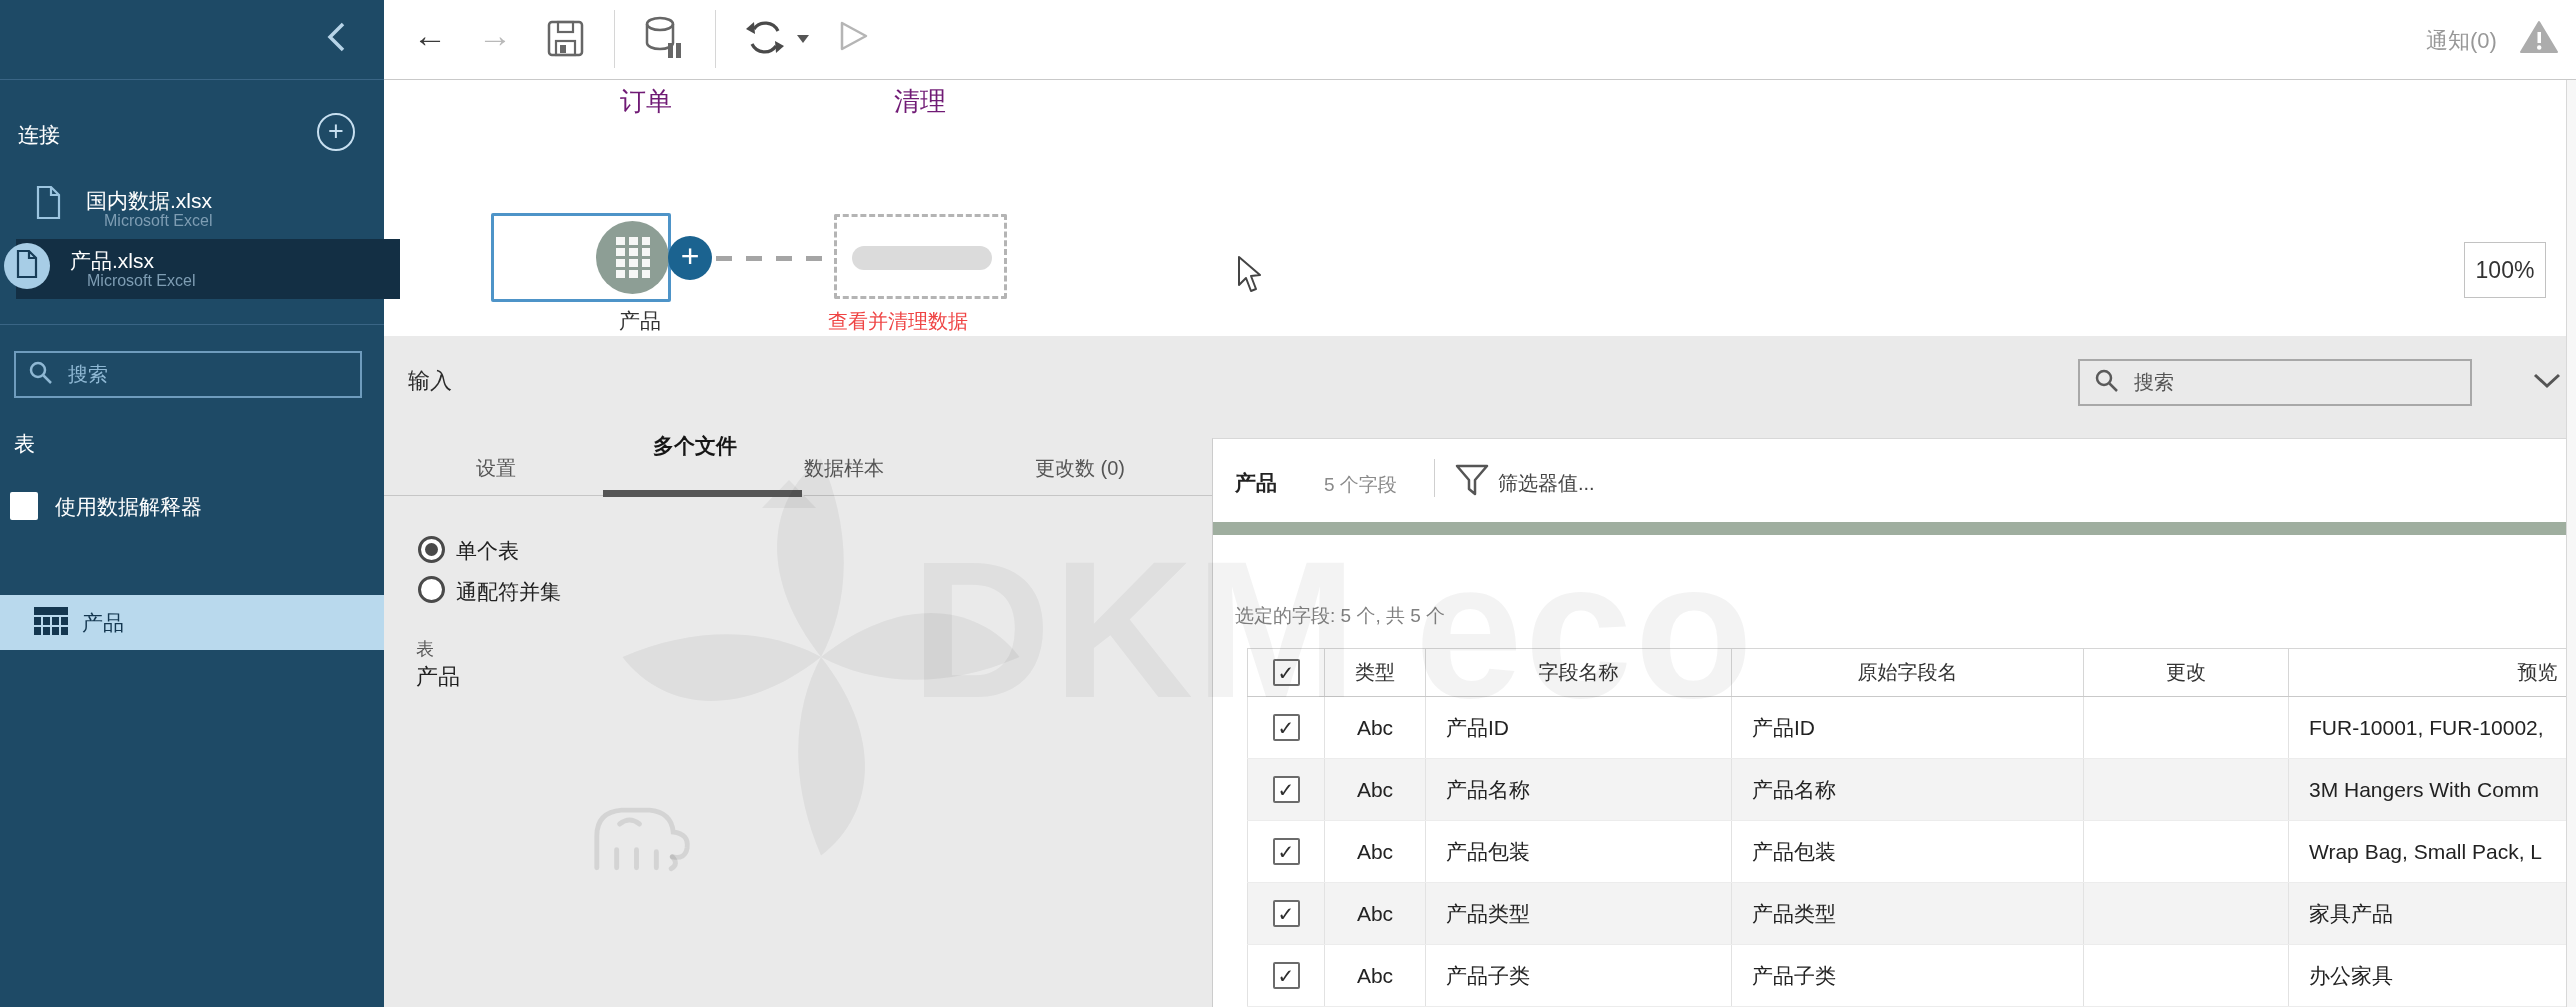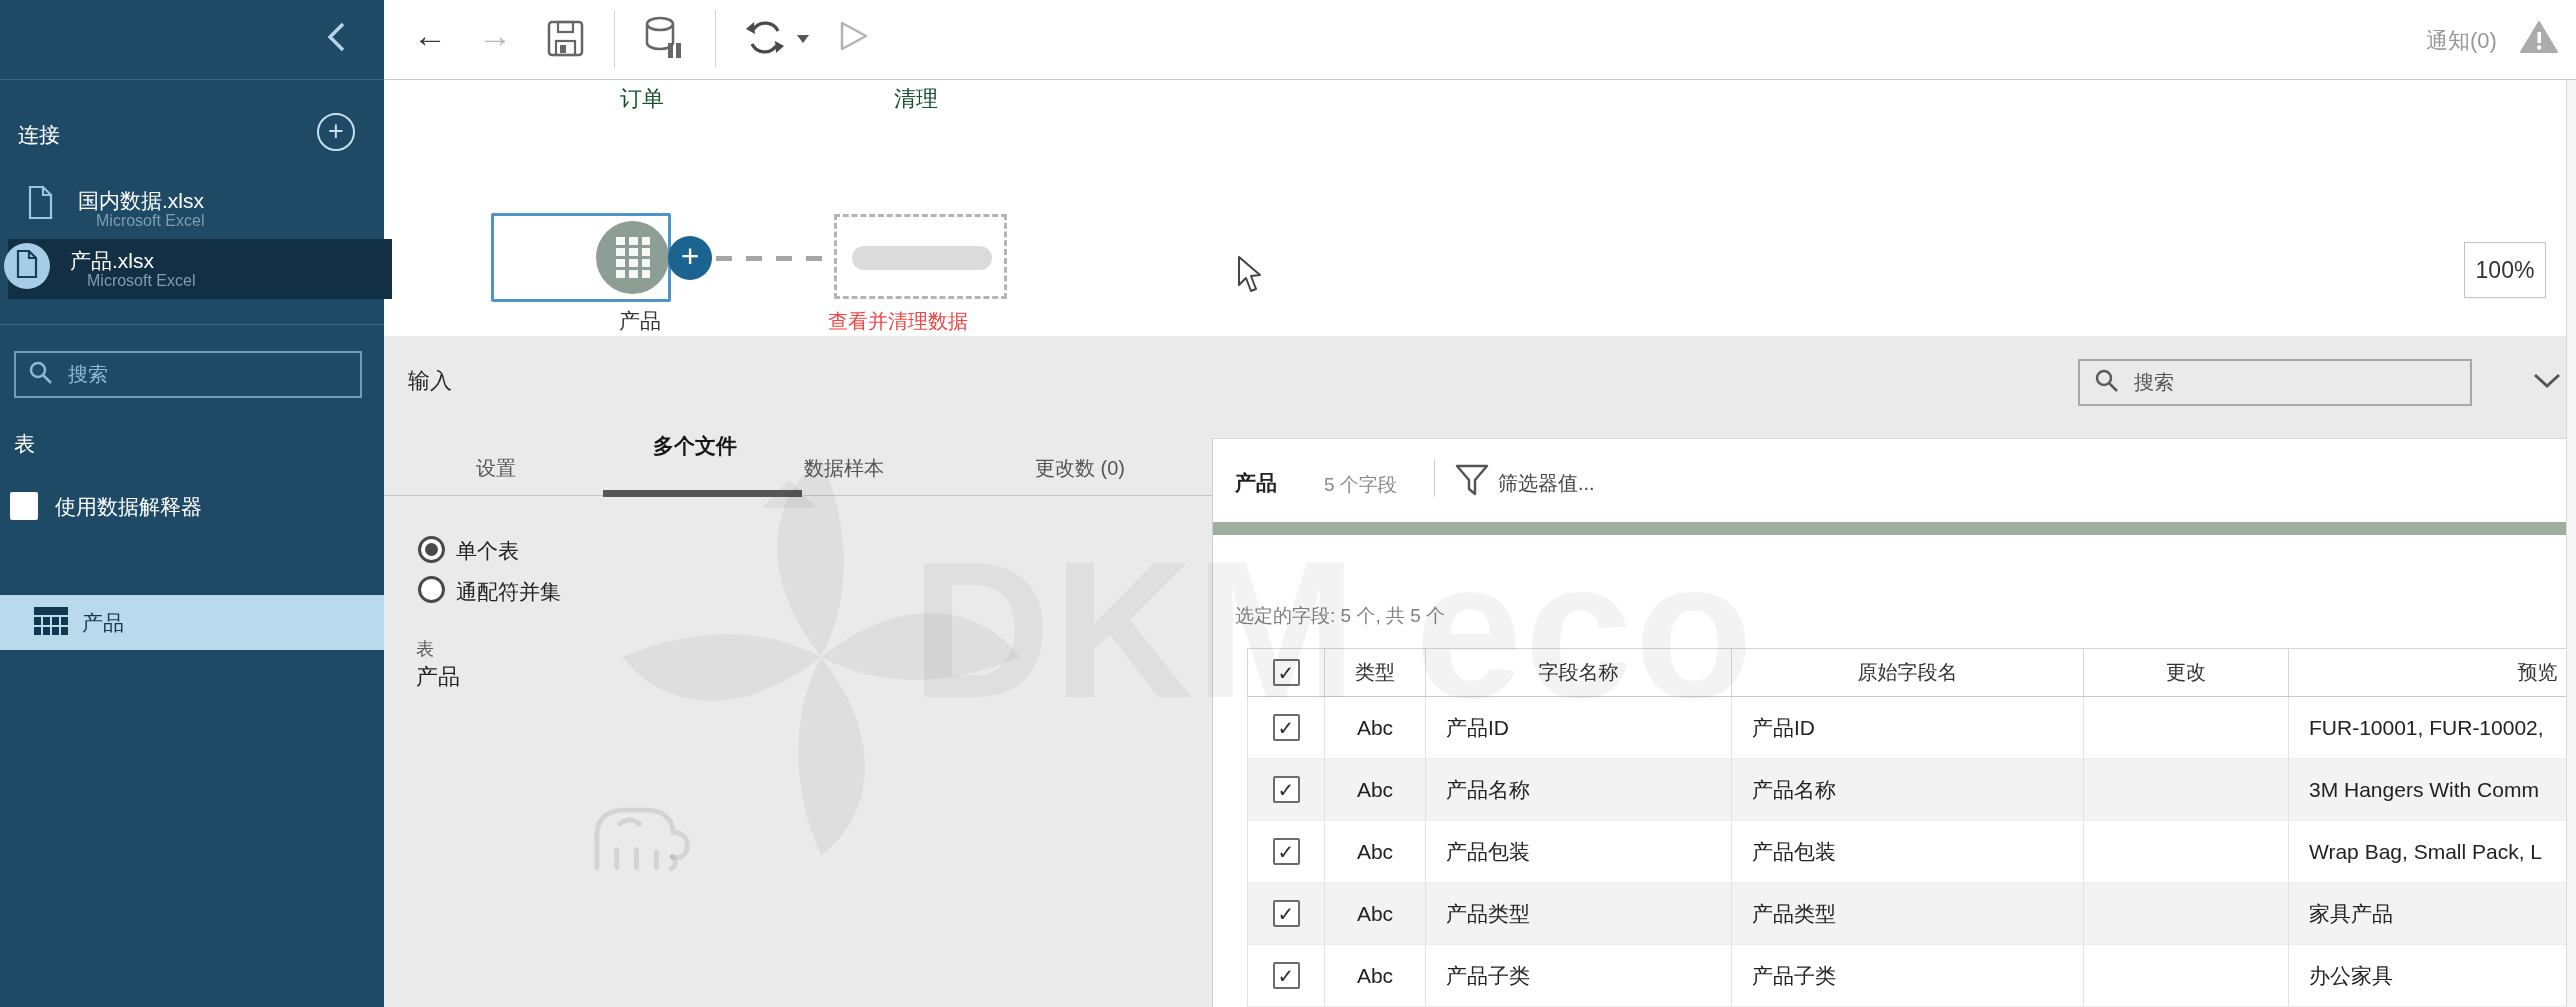--- a/index.html
+++ b/index.html
@@ -8,21 +8,21 @@
   #app { position:relative; width:2576px; height:1007px; }
   .abs { position:absolute; }
 
   
   .sidebar { left:0; top:0; width:384px; height:1007px; background:#1e4a66; z-index:5; }
   .sb-divider { left:0; width:384px; height:1px; background:#3a6585; }
   .collapse-btn { left:317px; top:16px; width:42px; height:42px; cursor:pointer; }
   .conn-label { left:18px; top:121px; color:#ffffff; font-size:21px; }
   .plus-btn { left:317px; top:113px; width:38px; height:38px; border:2px solid #c7dff0;
               border-radius:50%; color:#c7dff0; font-size:27px; line-height:33px; text-align:center; }
-  .file-item { left:8px; width:384px; height:58px;text-align:center; }
+  .file-item { left:16px; width:384px; height:58px;text-align:center; }
   .file-item.sel { background:#132f44; height:60px; }
   .file-icon-circle { left:4px; top:243px; width:46px; height:46px; background:#a7cde6;
                       border-radius:50%; display:flex; align-items:center; justify-content:center; }
   .file-name { color:#ffffff; font-size:21px; }
   .file-sub { color:#7e9db3; font-size:16px; }
   .sb-search { left:14px; top:351px; width:348px; height:47px; border:2px solid #6f9cbd;
                display:flex; align-items:center; }
   .sb-search .ph { color:#8fb8d4; font-size:20px; margin-left:14px; }
   .tables-label { left:14px; top:430px; color:#ffffff; font-size:21px; }
   .interp-box { left:10px; top:492px; width:28px; height:28px; background:#ffffff; border-radius:2px; }
@@ -34,21 +34,21 @@
 
   
   .toolbar { left:384px; top:0; width:2192px; height:80px; background:#ffffff;
              border-bottom:1px solid #c9c9c9; }
   .tb-arrow { font-size:34px; top:16px; }
   .tb-sep { top:10px; width:1px; height:58px; background:#d6d6d6; }
   .notif-label { left:2426px; top:26px; font-size:22px; color:#989898; }
 
   
   .canvas { left:384px; top:80px; width:2192px; height:257px; background:#ffffff; }
-  .flow-label { font-size:22px; color:#14532d; }
+  .flow-label { font-size:26px; color:#701a75; }
   .node { left:491px; top:213px; width:180px; height:89px; border:3px solid #4e94c8;
           border-radius:2px; background:#fff; }
   .node-circle { left:596px; top:221px; width:73px; height:73px; border-radius:50%;
                  background:#8d9e95; display:flex; align-items:center; justify-content:center; }
   .plus-node { left:668px; top:236px; width:44px; height:44px; border-radius:50%;
                background:#1b6390; color:#fff; font-size:32px; line-height:41px; text-align:center; }
   .dash-line { left:716px; top:256px; width:118px; height:5px;
                background:repeating-linear-gradient(90deg,#a5a5a5 0 16px,transparent 16px 30px); }
   .ghost { left:834px; top:214px; width:173px; height:85px; border:3px dashed #b4b4b4; border-radius:2px; }
   .ghost-pill { margin:29px 0 0 15px; width:140px; height:24px; background:#dbdbdb; border-radius:12px; }

